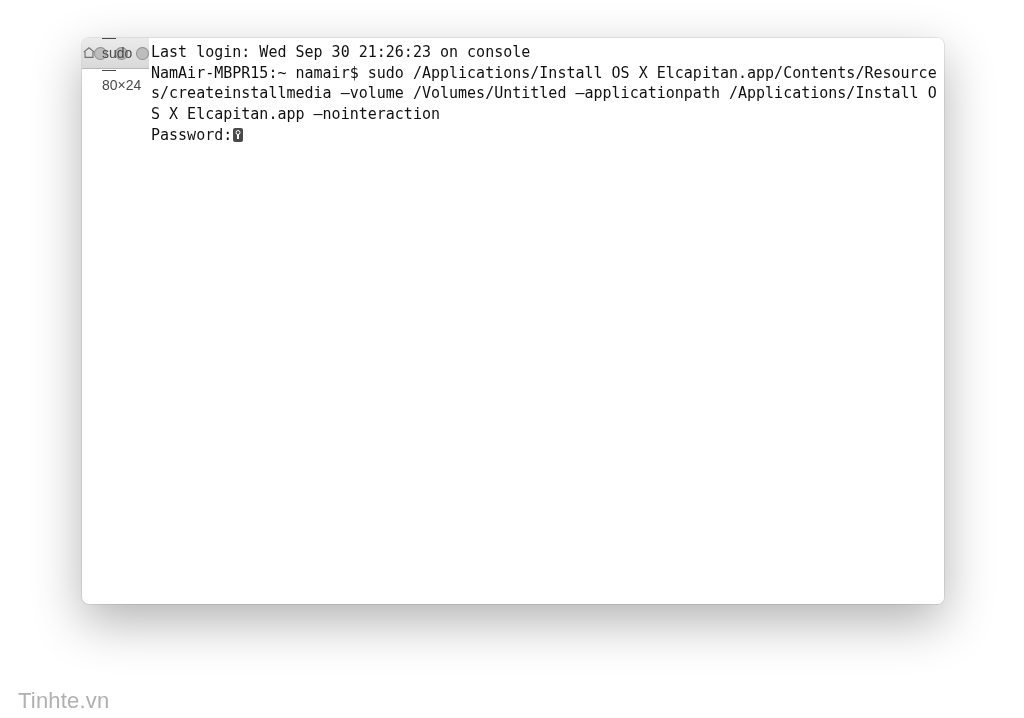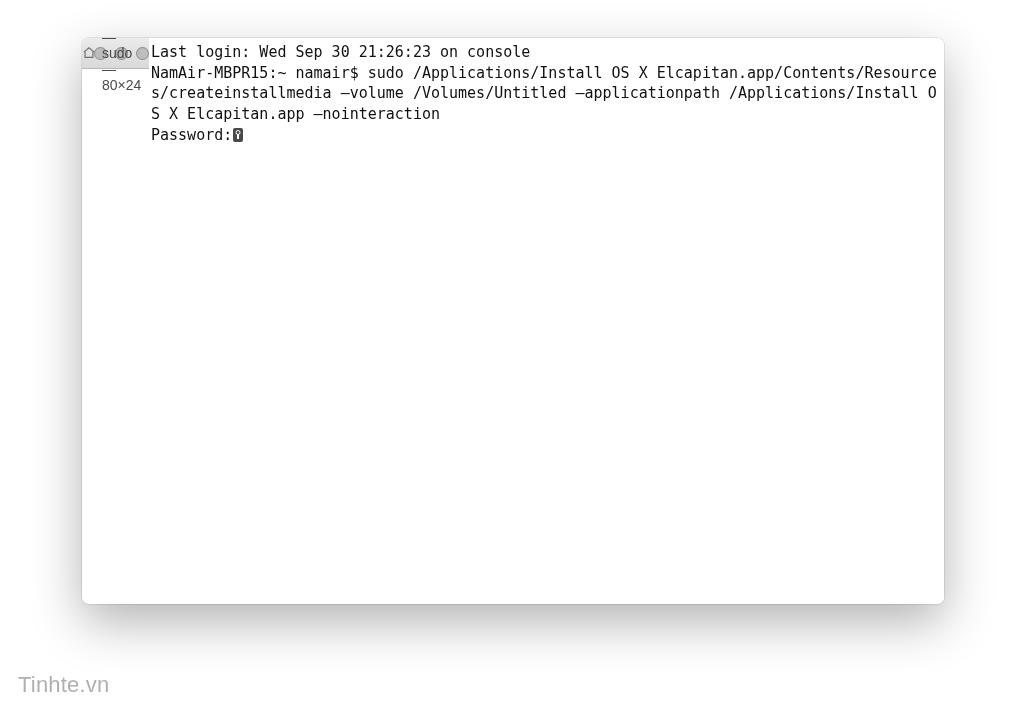--- a/index.html
+++ b/index.html
@@ -118,21 +118,21 @@
     left: 50%;
     transform: translateX(-50%);
     width: 2px;
     height: 5px;
     background: #fff;
   }
 
   .watermark {
     position: absolute;
     left: 18px;
-    bottom: 20px;
+    bottom: 4px;
     font-size: 22px;
     color: #b0b0b0;
     letter-spacing: 0.2px;
     font-family: -apple-system, Helvetica, Arial, sans-serif;
   }
 </style>
 </head>
 <body>
 
 <div class="window">

